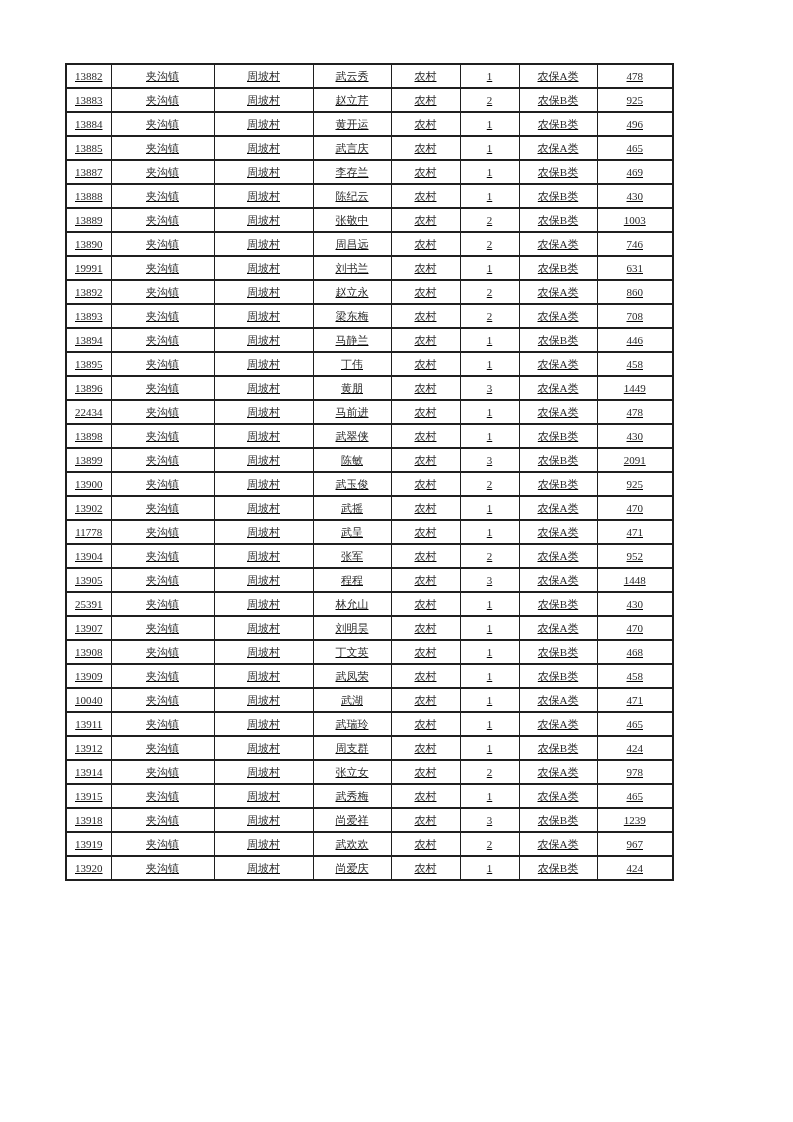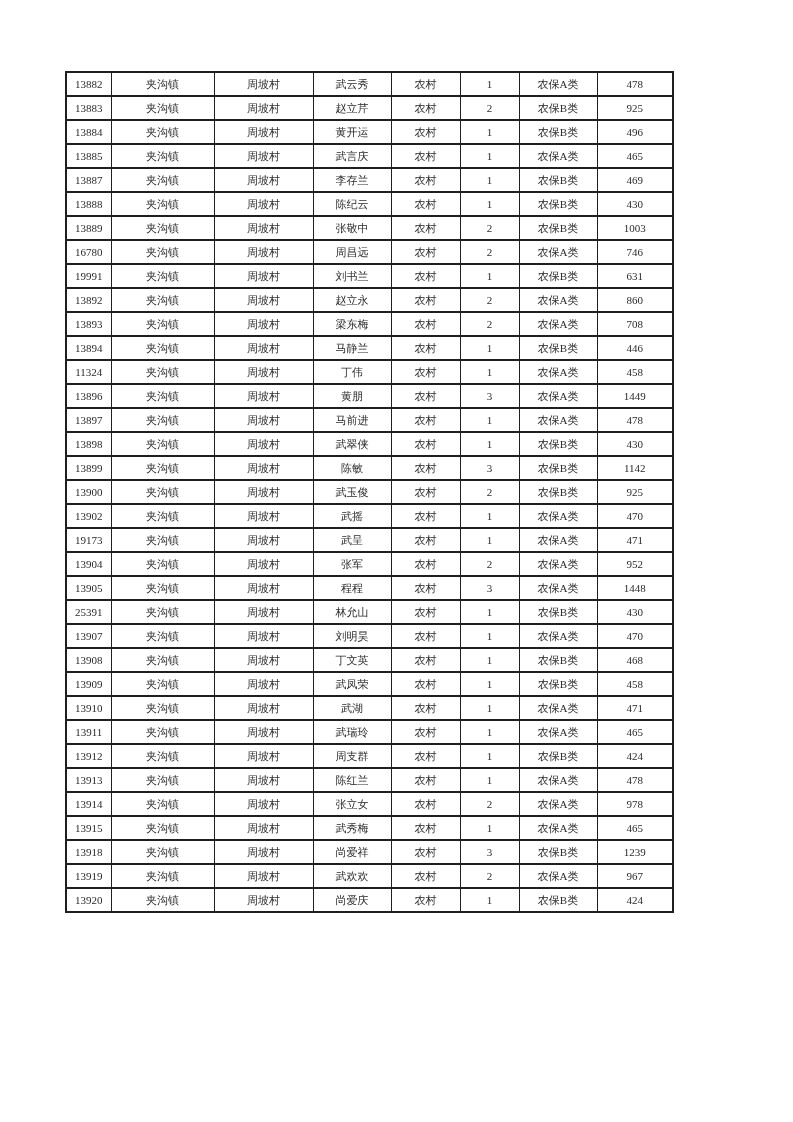--- a/index.html
+++ b/index.html
@@ -16,21 +16,22 @@
     position:relative;
     width:793px;
     height:1122px;
     margin:0 auto;
     background:var(--bg);
     overflow:hidden;
   }
   .records-wrap{
     position:absolute;
     left:65px;
-    top:71px;
+    top:63px;
+    text-decoration:underline;
   }
   table.records{
     border-collapse:collapse;
     table-layout:fixed;
     width:607px;
     border:2px solid var(--border);
   }
   table.records td{
     border:1px solid var(--border);
     border-top-width:2px;
@@ -126,21 +127,21 @@
     <td>13889</td>
     <td>夹沟镇</td>
     <td>周坡村</td>
     <td>张敬中</td>
     <td>农村</td>
     <td>2</td>
     <td>农保B类</td>
     <td>1003</td>
   </tr>
           <tr>
-    <td>16780</td>
+    <td>13890</td>
     <td>夹沟镇</td>
     <td>周坡村</td>
     <td>周昌远</td>
     <td>农村</td>
     <td>2</td>
     <td>农保A类</td>
     <td>746</td>
   </tr>
           <tr>
     <td>19991</td>
@@ -176,41 +177,41 @@
     <td>13894</td>
     <td>夹沟镇</td>
     <td>周坡村</td>
     <td>马静兰</td>
     <td>农村</td>
     <td>1</td>
     <td>农保B类</td>
     <td>446</td>
   </tr>
           <tr>
-    <td>11324</td>
+    <td>13895</td>
     <td>夹沟镇</td>
     <td>周坡村</td>
     <td>丁伟</td>
     <td>农村</td>
     <td>1</td>
     <td>农保A类</td>
     <td>458</td>
   </tr>
           <tr>
     <td>13896</td>
     <td>夹沟镇</td>
     <td>周坡村</td>
     <td>黄朋</td>
     <td>农村</td>
     <td>3</td>
     <td>农保A类</td>
     <td>1449</td>
   </tr>
           <tr>
-    <td>13897</td>
+    <td>22434</td>
     <td>夹沟镇</td>
     <td>周坡村</td>
     <td>马前进</td>
     <td>农村</td>
     <td>1</td>
     <td>农保A类</td>
     <td>478</td>
   </tr>
           <tr>
     <td>13898</td>
@@ -223,21 +224,21 @@
     <td>430</td>
   </tr>
           <tr>
     <td>13899</td>
     <td>夹沟镇</td>
     <td>周坡村</td>
     <td>陈敏</td>
     <td>农村</td>
     <td>3</td>
     <td>农保B类</td>
-    <td>1142</td>
+    <td>2091</td>
   </tr>
           <tr>
     <td>13900</td>
     <td>夹沟镇</td>
     <td>周坡村</td>
     <td>武玉俊</td>
     <td>农村</td>
     <td>2</td>
     <td>农保B类</td>
     <td>925</td>
@@ -246,21 +247,21 @@
     <td>13902</td>
     <td>夹沟镇</td>
     <td>周坡村</td>
     <td>武摇</td>
     <td>农村</td>
     <td>1</td>
     <td>农保A类</td>
     <td>470</td>
   </tr>
           <tr>
-    <td>19173</td>
+    <td>11778</td>
     <td>夹沟镇</td>
     <td>周坡村</td>
     <td>武呈</td>
     <td>农村</td>
     <td>1</td>
     <td>农保A类</td>
     <td>471</td>
   </tr>
           <tr>
     <td>13904</td>
@@ -316,21 +317,21 @@
     <td>13909</td>
     <td>夹沟镇</td>
     <td>周坡村</td>
     <td>武凤荣</td>
     <td>农村</td>
     <td>1</td>
     <td>农保B类</td>
     <td>458</td>
   </tr>
           <tr>
-    <td>13910</td>
+    <td>10040</td>
     <td>夹沟镇</td>
     <td>周坡村</td>
     <td>武湖</td>
     <td>农村</td>
     <td>1</td>
     <td>农保A类</td>
     <td>471</td>
   </tr>
           <tr>
     <td>13911</td>
@@ -344,30 +345,20 @@
   </tr>
           <tr>
     <td>13912</td>
     <td>夹沟镇</td>
     <td>周坡村</td>
     <td>周支群</td>
     <td>农村</td>
     <td>1</td>
     <td>农保B类</td>
     <td>424</td>
-  </tr>
-          <tr>
-    <td>13913</td>
-    <td>夹沟镇</td>
-    <td>周坡村</td>
-    <td>陈红兰</td>
-    <td>农村</td>
-    <td>1</td>
-    <td>农保A类</td>
-    <td>478</td>
   </tr>
           <tr>
     <td>13914</td>
     <td>夹沟镇</td>
     <td>周坡村</td>
     <td>张立女</td>
     <td>农村</td>
     <td>2</td>
     <td>农保A类</td>
     <td>978</td>

